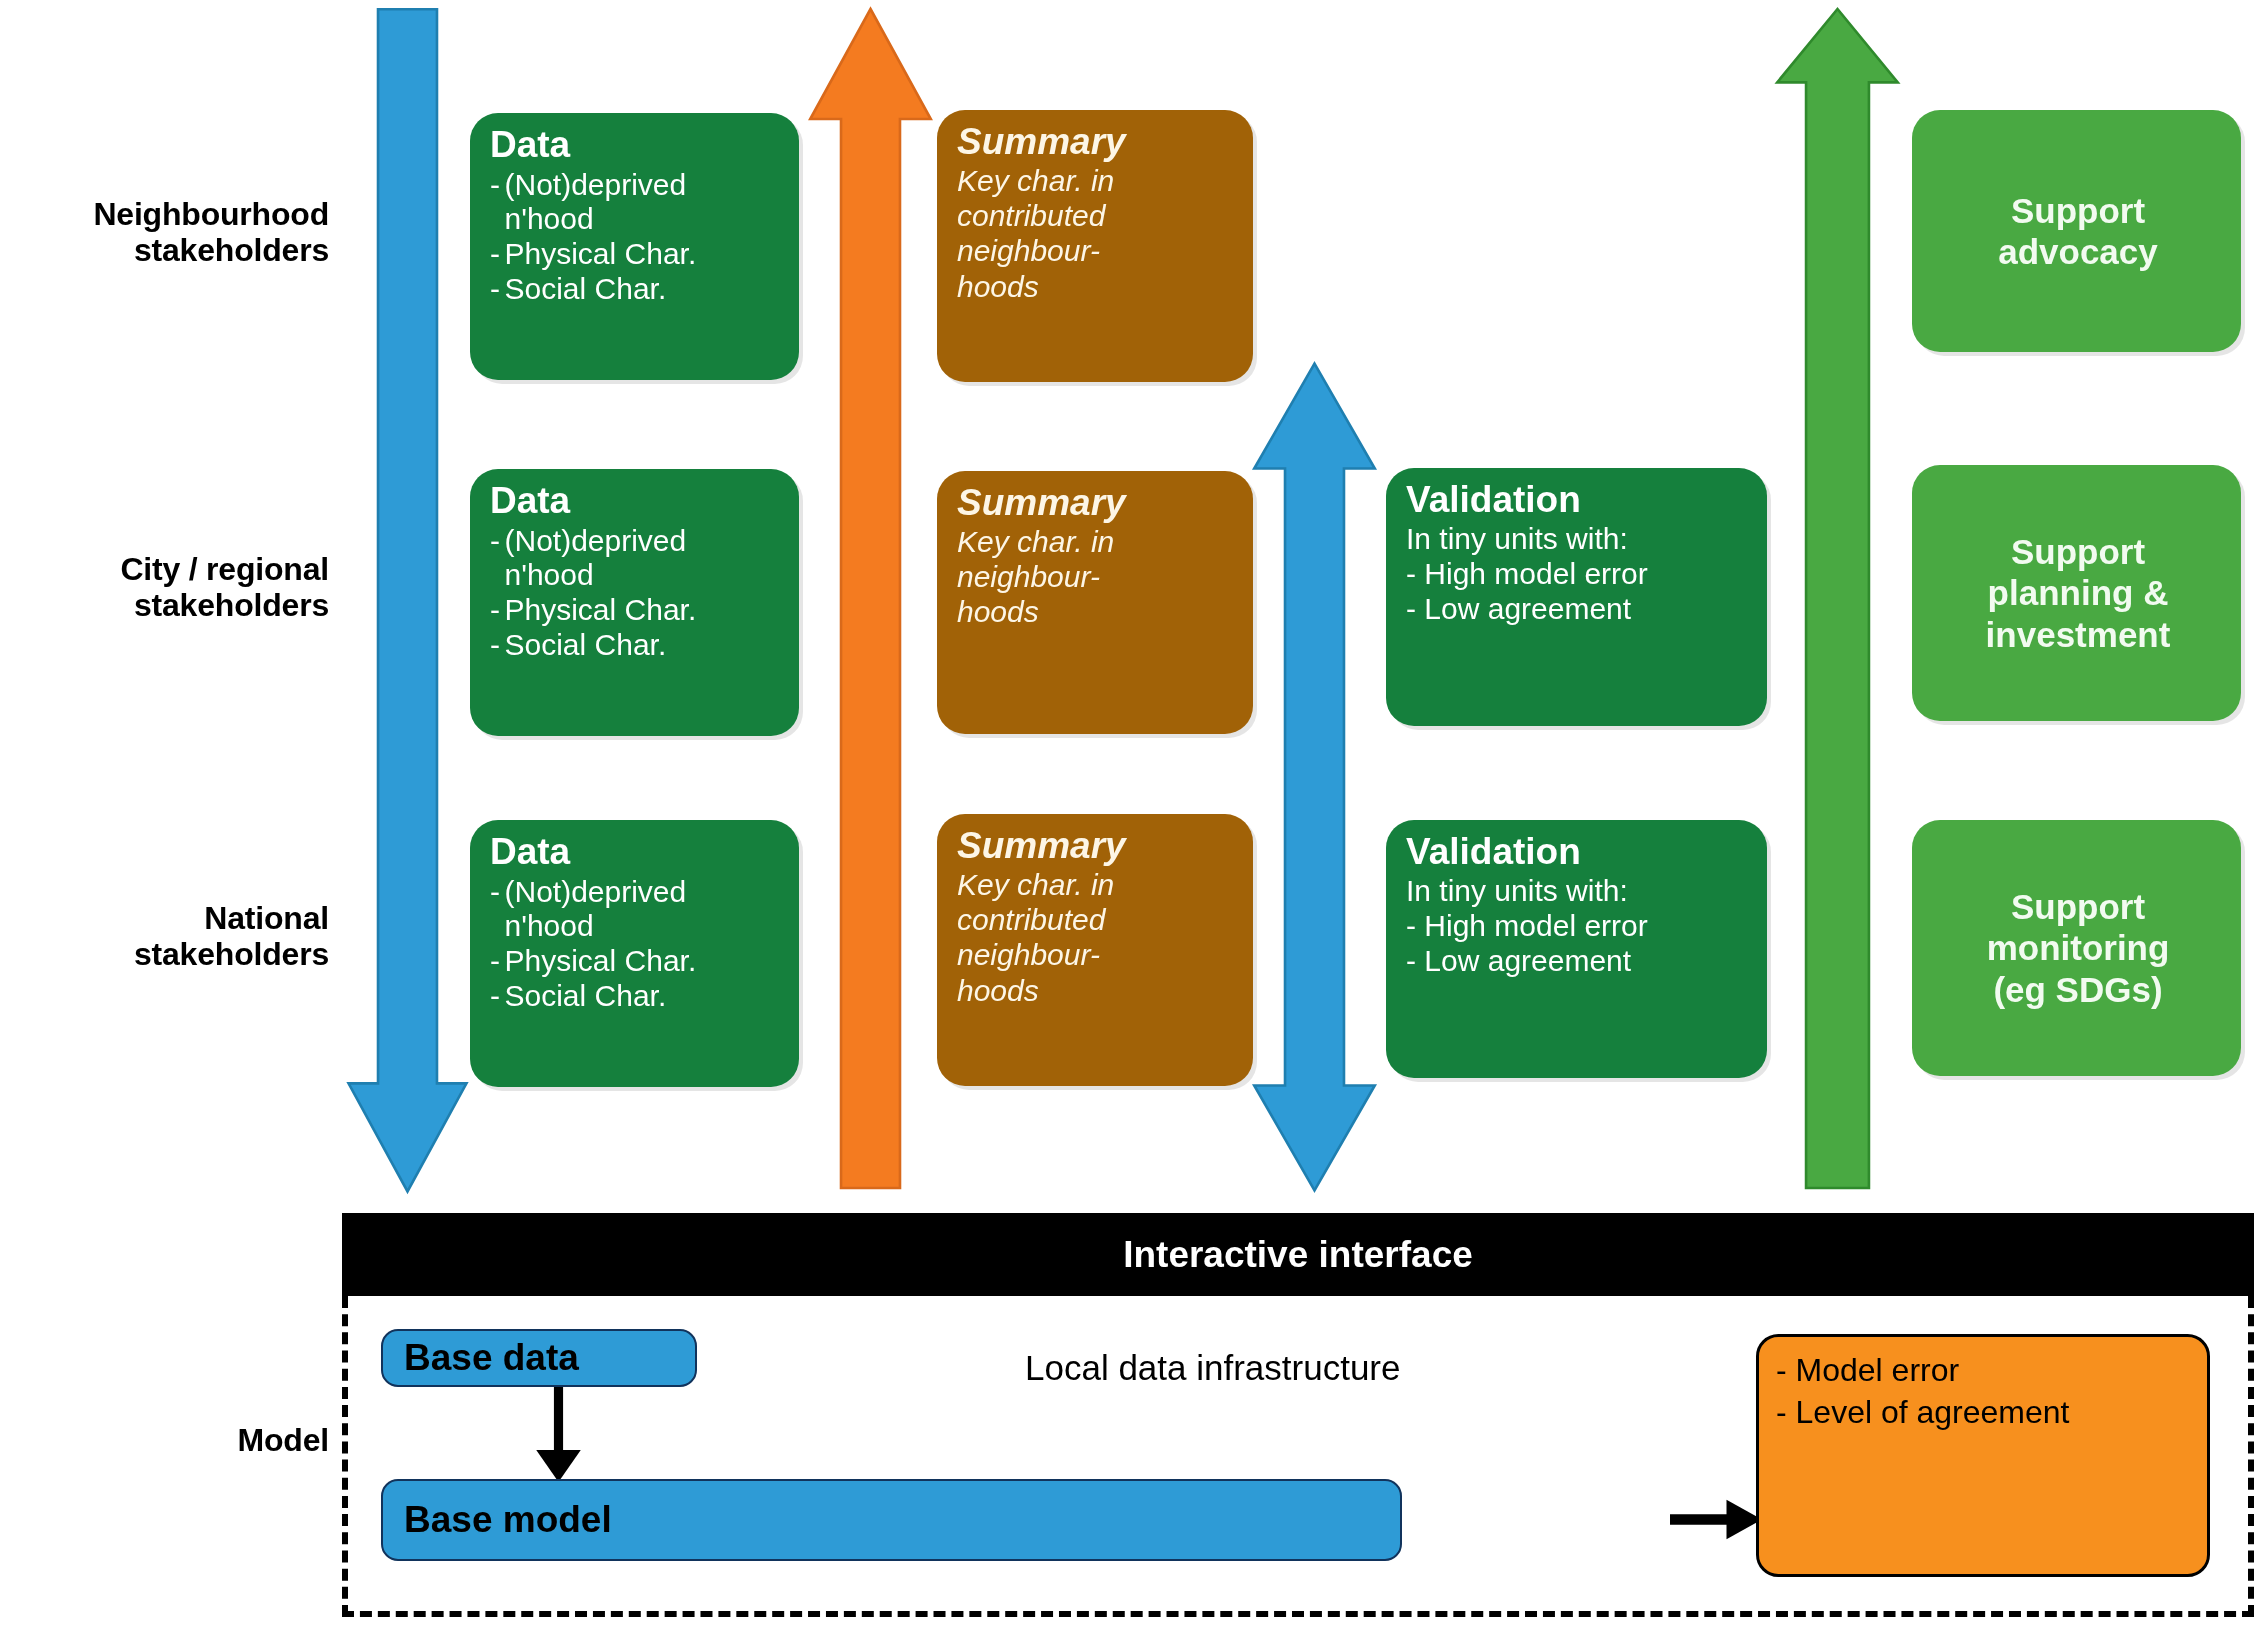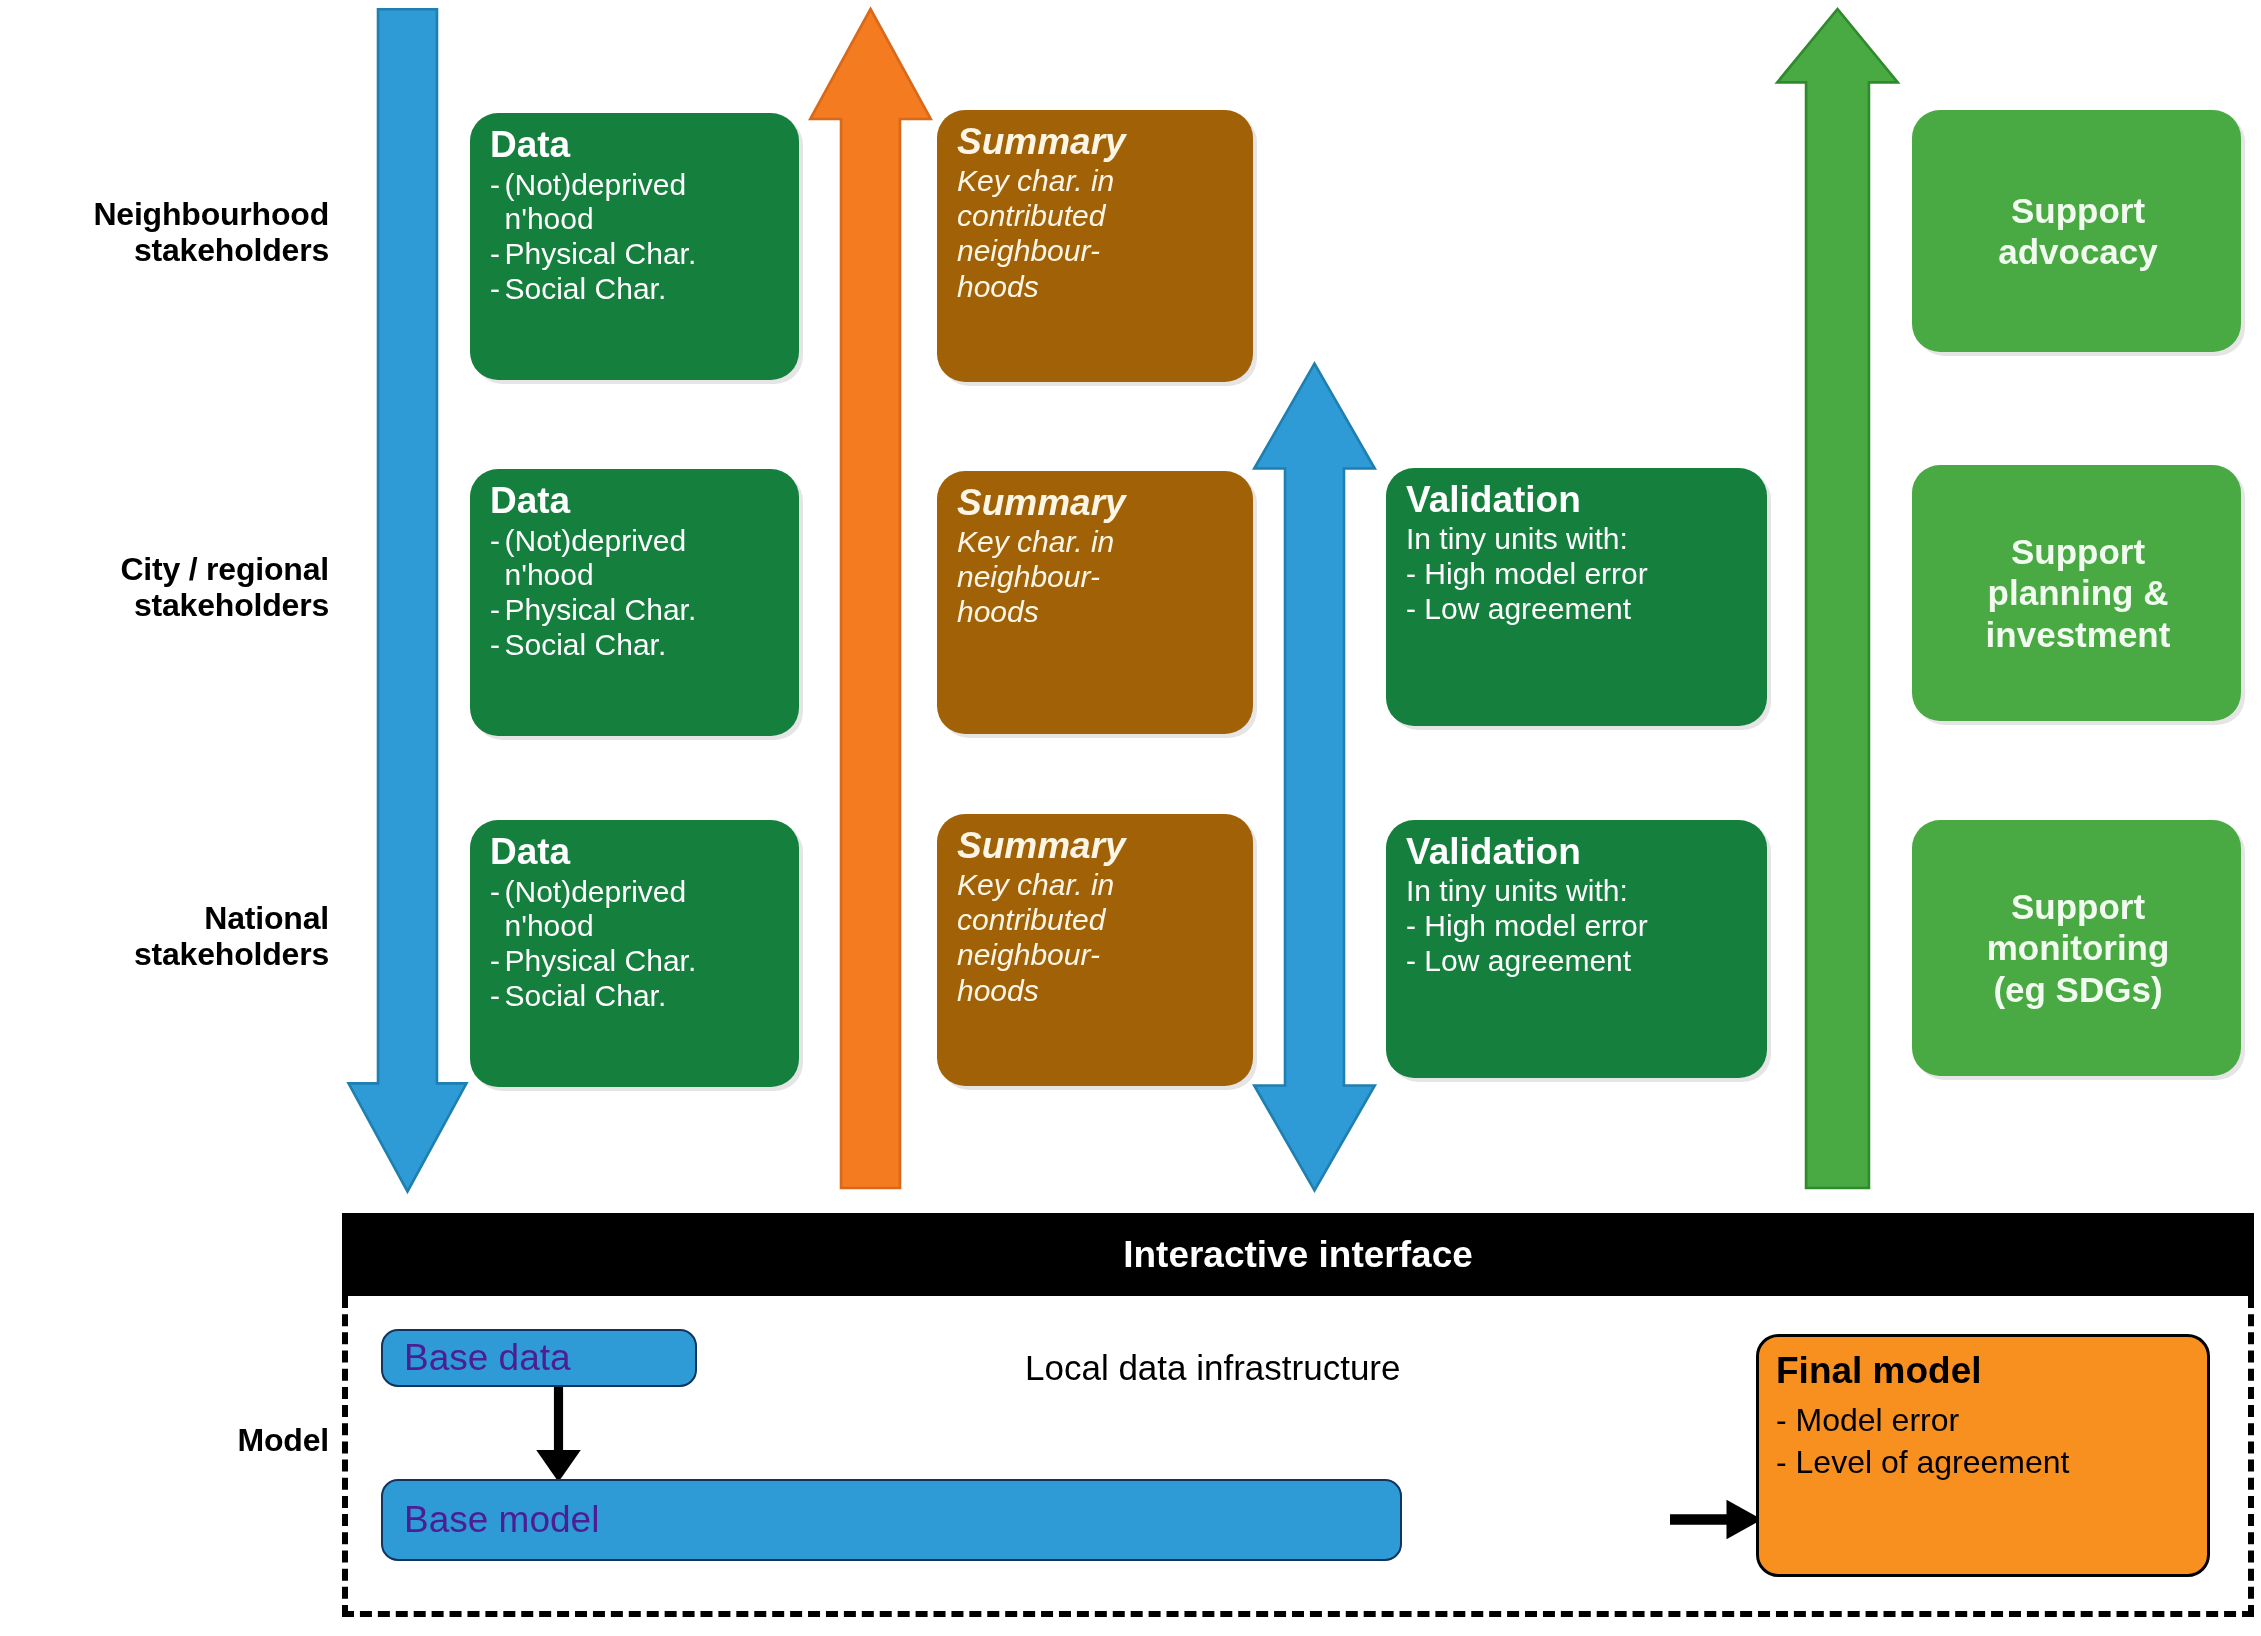--- a/index.html
+++ b/index.html
@@ -68,21 +68,21 @@
 
   .dashed-box{
     position:absolute;border:6px dashed #000;box-sizing:border-box;
     background:transparent;border-top:none;
   }
 
   .pill{
     position:absolute;background:#2e9bd6;border:2.6px solid #11335c;
     border-radius:17px;box-sizing:border-box;display:flex;align-items:center;
   }
-  .pill span{color:#4c1d95;font-weight:normal;font-size:37px;padding-left:21px;}
+  .pill span{color:#000000;font-weight:bold;font-size:37px;padding-left:21px;}
 
   .infra{
     position:absolute;font-size:35px;color:#000;white-space:nowrap;
   }
 
   .final-model{
     position:absolute;background:#f7901e;border:3.3px solid #000;
     border-radius:22.3px;box-sizing:border-box;padding:13px 17px;
   }
   .final-model .fm-title{font-weight:bold;font-size:37px;color:#000;margin-bottom:8px;}
@@ -258,19 +258,18 @@
   </div>
 
   <svg class="arrow-svg" style="left:1670px;top:1493px;width:92px;height:53px;" viewBox="0 0 140 80">
     <line x1="0" y1="40" x2="96" y2="40" stroke="#000" stroke-width="16"></line>
     <polygon points="140,40 86,10 86,70" fill="#000"></polygon>
   </svg>
 
   <div class="infra" style="left:1025px;top:1348px;">Local data infrastructure</div>
 
   <div class="final-model" style="left:1756px;top:1334px;width:454px;height:243px;">
-    <div class="fm-title">Final model</div>
     <div class="fm-line">- Model error</div>
     <div class="fm-line">- Level of agreement</div>
   </div>
 
 </div>
 
 
 </body></html>

